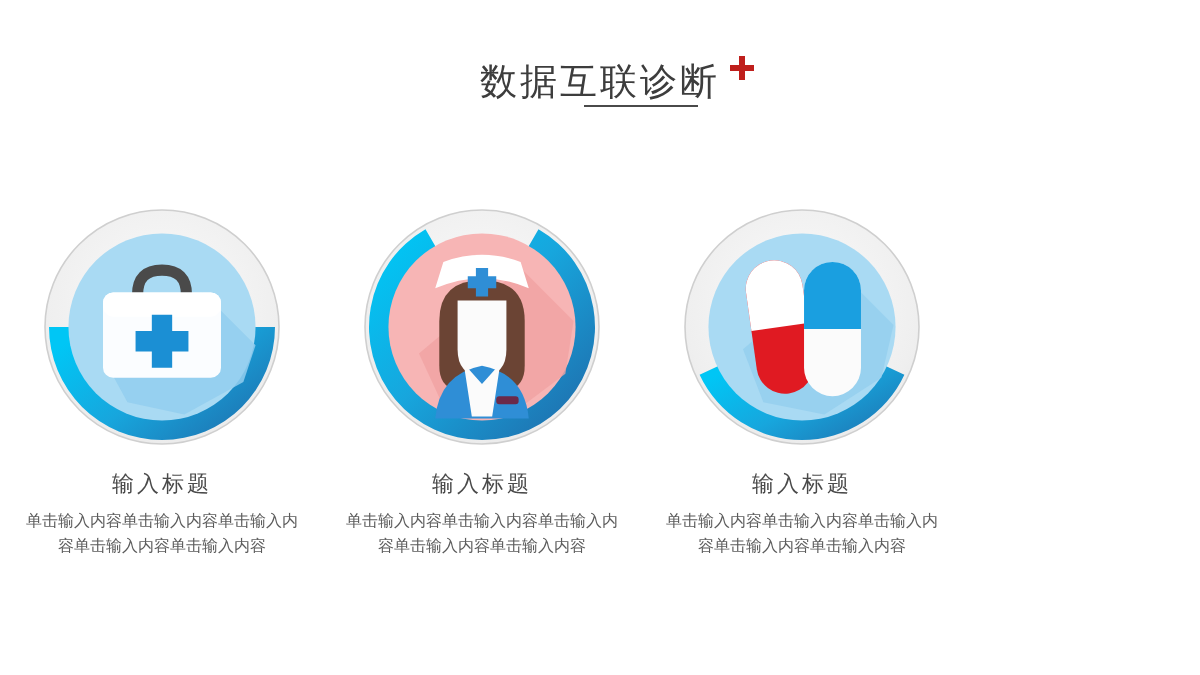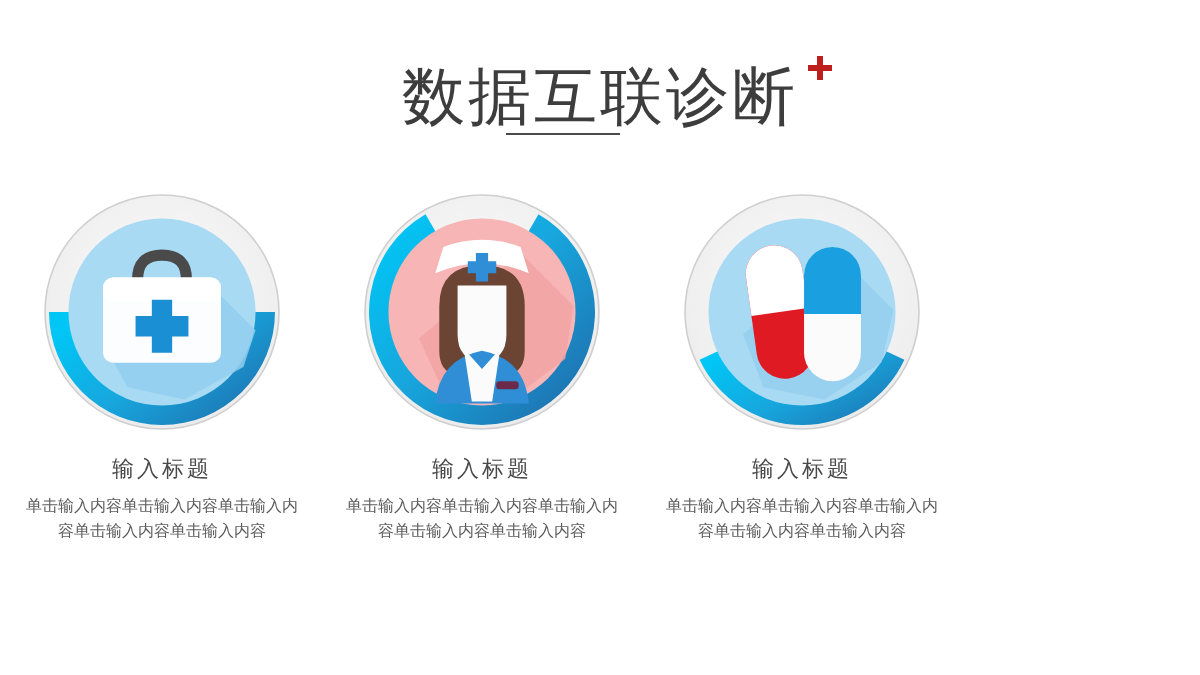--- a/index.html
+++ b/index.html
@@ -22,21 +22,21 @@
     top: 62px;
     width: 1200px;
     text-align: center;
   }
   .title-inner {
     display: inline-block;
     position: relative;
     white-space: nowrap;
   }
   .title-text {
-    font-size: 63px;
+    font-size: 37px;
     letter-spacing: 3px;
     color: #3d3d3d;
     font-weight: 400;
     line-height: 1.1;
     font-family: "DejaVu Sans", "Liberation Sans", sans-serif;
   }
   .title-underline {
     position: absolute;
     left: 104px;
     bottom: -4px;
@@ -67,21 +67,21 @@
     left: 0;
     top: 9px;
     width: 24px;
     height: 6px;
   }
 
   
   .columns {
     position: absolute;
     left: 0;
-    top: 192px;
+    top: 207px;
     width: 964px;
     display: flex;
     justify-content: center;
   }
   .column {
     width: 320px;
     display: flex;
     flex-direction: column;
     align-items: center;
   }

